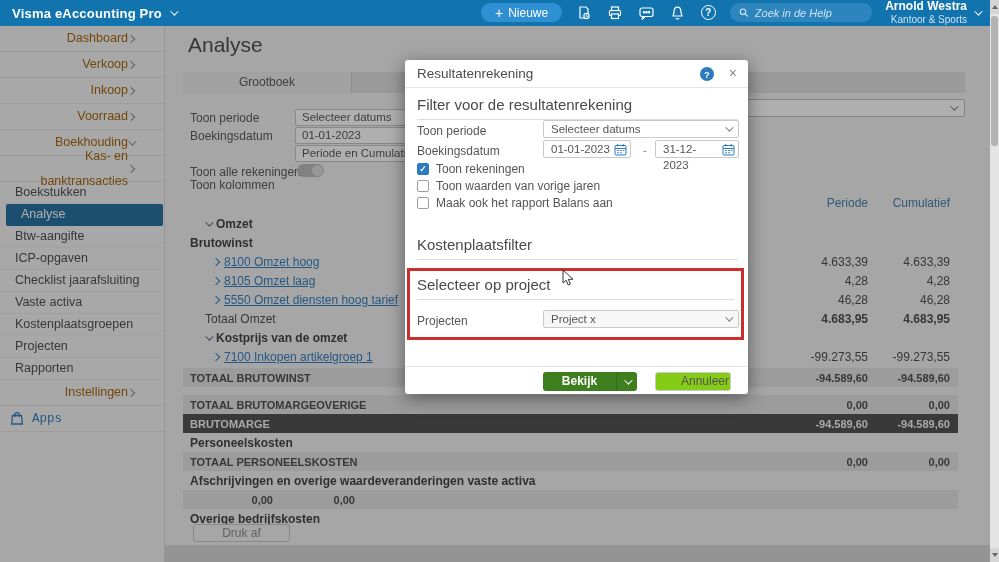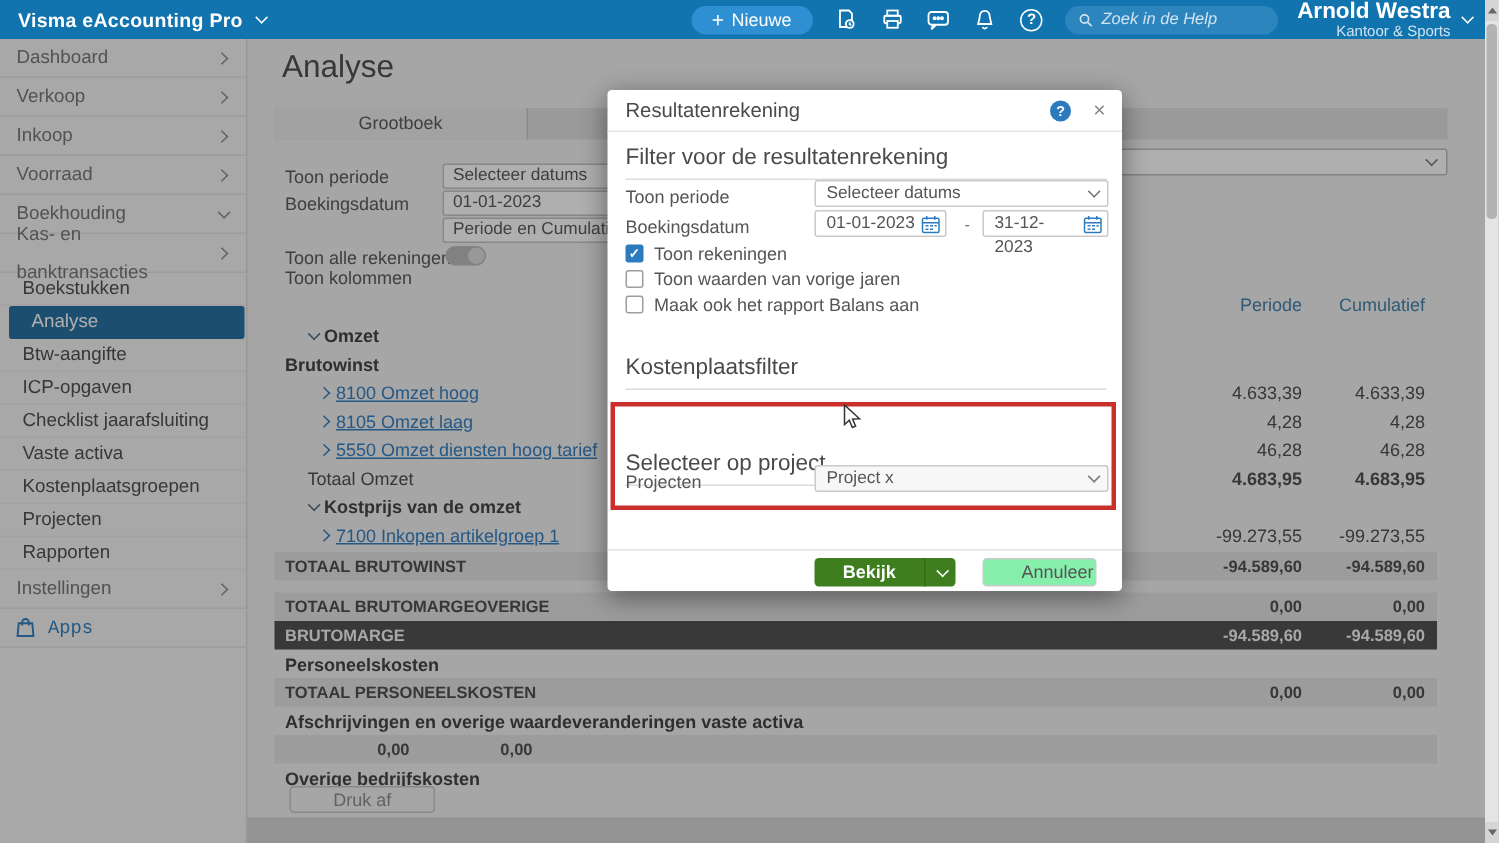--- a/index.html
+++ b/index.html
@@ -12,34 +12,34 @@
   .chev { display:inline-block; width:6px; height:6px; border-right:1.6px solid currentColor; border-bottom:1.6px solid currentColor; transform:rotate(45deg) translateY(-2px); }
   .chev.right { transform:rotate(-45deg); }
   .tb-right { margin-left:auto; display:flex; align-items:center; gap:13px; margin-right:10px; }
   .btn-new { background:#2e8fd3; border-radius:11px; height:19px; padding:0 14px; display:flex; align-items:center; gap:5px; font-size:12px; color:#fff; cursor:pointer; }
   .tb-icon { width:18px; height:18px; display:flex; align-items:center; justify-content:center; cursor:pointer; }
   .tb-help-circle { width:15px; height:15px; border:1.4px solid #fff; border-radius:50%; font-size:10px; font-weight:bold; display:flex; align-items:center; justify-content:center; }
   .tb-search { background:#2c85bd; border-radius:11px; height:19px; width:142px; display:flex; align-items:center; padding:0 9px; gap:6px; }
   .tb-search-input { background:transparent; border:none; outline:none; color:#e8f2fa; font-size:11px; font-style:italic; width:100%; font-family:"Liberation Sans",sans-serif; }
   .tb-search-input::placeholder { color:#cfe3f2; }
   .tb-user { text-align:right; line-height:1.15; display:flex; align-items:center; gap:7px; cursor:pointer; }
-  .tb-user .name { font-size:15px; font-weight:bold; }
+  .tb-user .name { font-size:12px; font-weight:bold; }
   .tb-user .org { font-size:10px; color:#cfe3f2; }
 
   
   .scrollbar { position:absolute; right:0; top:0; width:9px; height:562px; background:#e4e4e4; z-index:55; }
   .sb-arrow { position:absolute; left:0; width:9px; height:14px; background:#d5d5d5; display:flex; align-items:center; justify-content:center; }
   .sb-arrow.up { top:0; } .sb-arrow.down { bottom:0; }
   .tri-up { width:0; height:0; border-left:3px solid transparent; border-right:3px solid transparent; border-bottom:4px solid #666; }
   .tri-down { width:0; height:0; border-left:3px solid transparent; border-right:3px solid transparent; border-top:4px solid #666; }
   .sb-thumb { position:absolute; left:1px; top:16px; width:7px; height:130px; background:#b3b3b3; border-radius:3px; }
 
   
   .sidebar { position:absolute; left:0; top:26px; width:165px; height:536px; background:#f5f5f5; border-right:1px solid #d9d9d9; z-index:1; }
-  .side-item { height:26px; line-height:25px; padding:0 11px; font-size:12.5px; color:#737373; border-bottom:1px solid #e3e3e3; display:flex; align-items:center; cursor:pointer; }
+  .side-item { height:26px; line-height:25px; padding:0 28px; font-size:12.5px; color:#a16207; border-bottom:1px solid #e3e3e3; display:flex; align-items:center; cursor:pointer;text-align:right; }
   .side-item .lbl { flex:1; }
   .side-item .chev { color:#8a8a8a; margin-right:2px; }
   .side-sub { height:22px; line-height:21px; padding:0 12px 0 15px; font-size:12.5px; color:#4a4a4a; border-bottom:1px solid #ececec; cursor:pointer; }
   .side-sub.active { background:#1f6d9f; color:#fff; border-bottom-color:#1f6d9f; margin:0 1px 0 6px; border-radius:2px; }
   .side-apps { height:26px; display:flex; align-items:center; gap:8px; padding:0 10px; color:#2d7bbf; font-size:12.5px; border-bottom:1px solid #e3e3e3; cursor:pointer;font-family:Liberation Mono, monospace; }
 
   
   .main-bg { position:absolute; left:165px; top:26px; width:825px; height:536px; background:#f1f1f1; z-index:0; }
   .page-title { position:absolute; left:188px; top:33px; font-size:21px; color:#4a4a4a; z-index:1; }
   .tabbar { position:absolute; left:183px; top:72px; width:782px; height:21px; background:#e0e0e0; display:flex; z-index:1; }
@@ -91,21 +91,21 @@
   .cal { position:absolute; right:3px; top:2px; width:13px; height:13px; }
   .m-dash { position:absolute; font-size:11px; color:#777; }
   .m-cb { position:absolute; left:12px; display:flex; align-items:center; gap:7px; font-size:12px; color:#555; cursor:pointer; }
   .cb-box { width:12px; height:12px; border:1px solid #9d9d9d; border-radius:2px; background:#fff; display:flex; align-items:center; justify-content:center; }
   .cb-box.checked { background:#2d7bbf; border-color:#2d7bbf; color:#fff; font-size:9px; font-weight:bold; }
   .redbox { position:absolute; left:2px; top:208px; width:337px; height:72px; border:3px solid #c9302c; z-index:2; }
   .m-footer-line { position:absolute; left:0; right:0; top:306px; border-top:1px solid #e3e3e3; }
   .btn-bekijk { position:absolute; left:138px; top:312px; width:94px; height:19px; background:#3e7e1f; border-radius:3px; display:flex; color:#fff; font-size:12px; cursor:pointer; }
   .bk-main { flex:1; text-align:center; line-height:19px; font-weight:bold; }
   .bk-arrow { width:21px; border-left:1px solid #356a18; display:flex; align-items:center; justify-content:center; }
-  .btn-annuleer { position:absolute; left:250px; top:312px; width:76px; height:19px; background:#86efac; border:1px solid #c9c9c9; border-radius:3px; font-size:12px; color:#555; text-align:center; line-height:17px; cursor:pointer;padding-left:24px; }
+  .btn-annuleer { position:absolute; left:250px; top:312px; width:76px; height:19px; background:#84cc16; border:1px solid #c9c9c9; border-radius:3px; font-size:12px; color:#555; text-align:center; line-height:17px; cursor:pointer;padding-left:24px; }
 
   .cursor { position:absolute; left:562px; top:269px; z-index:70; }
 </style>
 </head>
 <body>
 
 <div id="stage">
 
   <div class="topbar">
     <div class="brand">
@@ -405,21 +405,21 @@
       <span>Toon waarden van vorige jaren</span>
     </div>
     <div class="m-cb" style="top:136px;">
       <span class="cb-box"></span>
       <span>Maak ook het rapport Balans aan</span>
     </div>
 
     <div class="m-sec" style="top:176px;">Kostenplaatsfilter</div>
 
     <div class="redbox"></div>
-    <div class="m-sec" style="top:240px; right:14px;">Selecteer op project</div>
+    <div class="m-sec" style="top:216px; right:14px;">Selecteer op project</div>
     <div class="m-label" style="top:254px;">Projecten</div>
     <div class="m-select" style="left:138px; top:250px; width:196px; background:#f7f7f7;">
       <span>Project x</span>
       <span class="chev"></span>
     </div>
 
     <div class="m-footer-line"></div>
     <div class="btn-bekijk">
       <span class="bk-main">Bekijk</span>
       <span class="bk-arrow">

